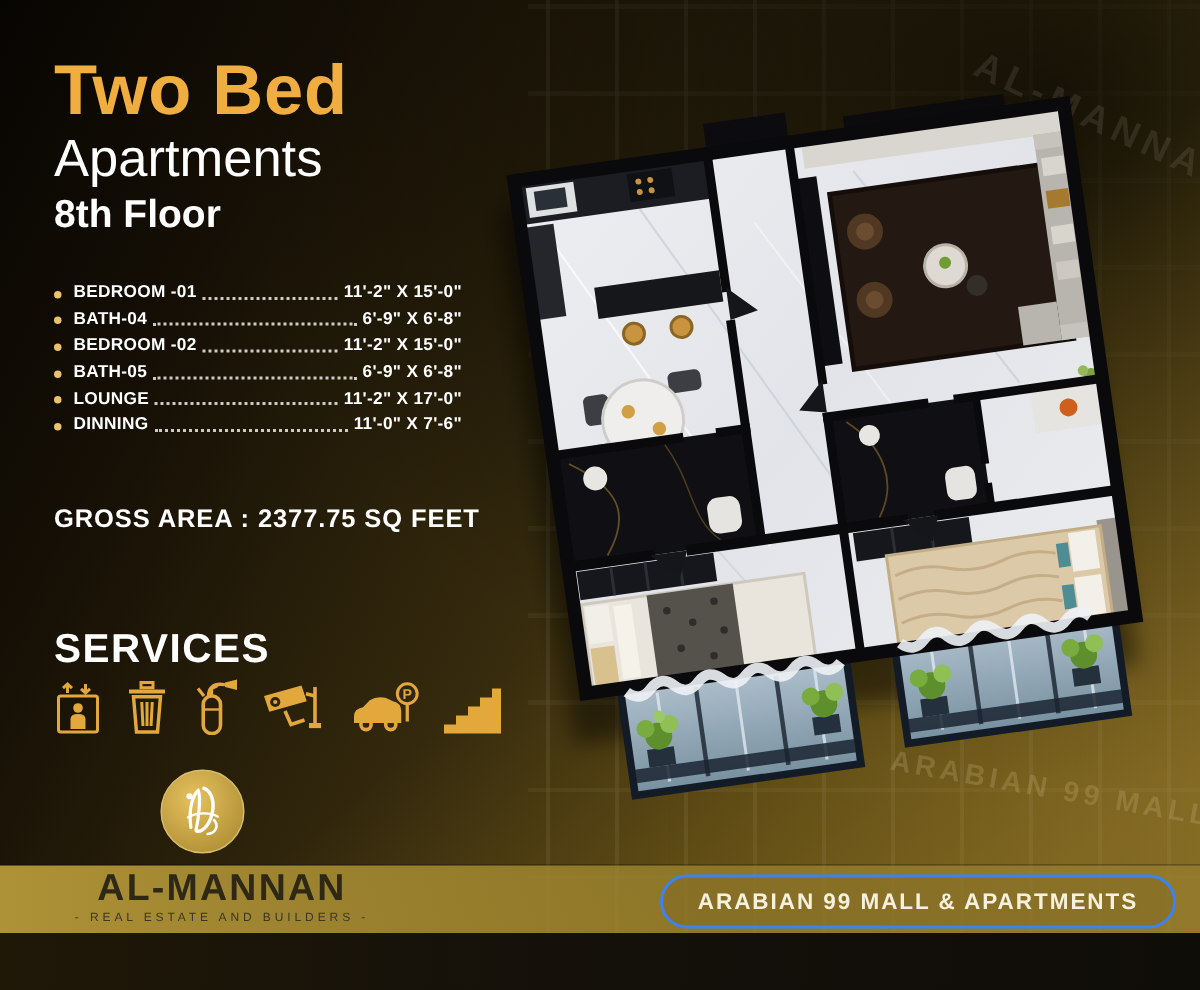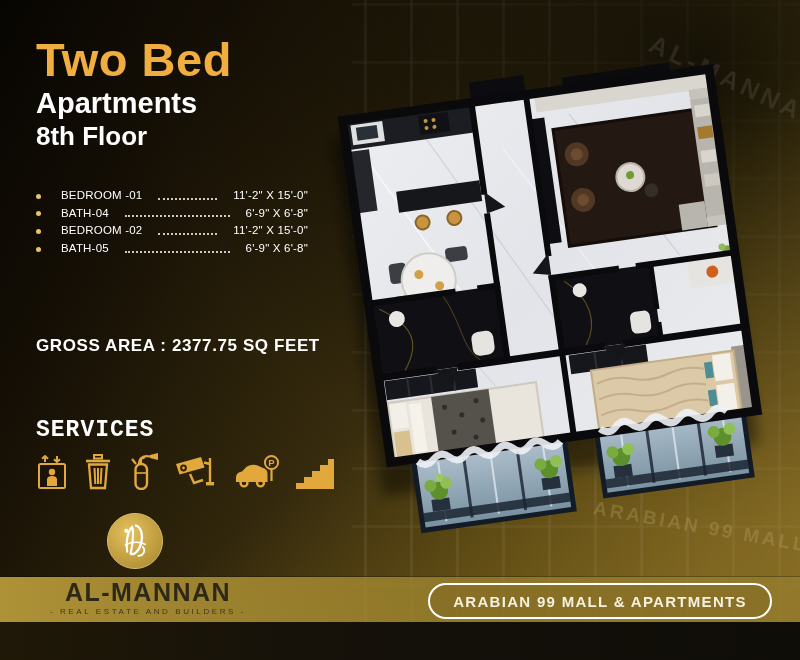--- a/index.html
+++ b/index.html
@@ -21,42 +21,42 @@
       repeating-linear-gradient(90deg, rgba(0,0,0,0) 0 12px, rgba(225,222,210,.5) 12px 15px, rgba(0,0,0,0) 15px 46px),
       repeating-linear-gradient(0deg, rgba(0,0,0,0) 0 16px, rgba(215,210,195,.38) 16px 19px, rgba(0,0,0,0) 19px 58px),
       linear-gradient(90deg, rgba(0,0,0,0), rgba(140,125,95,.35));}
   .wm-top{position:absolute;left:642px;top:68px;transform:rotate(25deg);
     font-size:25px;font-weight:800;letter-spacing:4px;color:rgba(205,200,190,.12);white-space:nowrap;}
   .wm-bottom{position:absolute;left:592px;top:516px;transform:rotate(10deg);
     font-size:19px;font-weight:800;letter-spacing:3px;color:rgba(200,182,130,.26);white-space:nowrap;}
   
   .title{position:absolute;left:36px;top:36px;line-height:1.04;}
   .title .l1{font-size:47px;font-weight:800;color:#F0AD40;letter-spacing:.5px;}
-  .title .l2{font-size:29px;font-weight:700;color:#ffffff;margin-top:3px;}
+  .title .l2{font-size:35px;font-weight:400;color:#ffffff;margin-top:3px;}
   .title .l3{font-size:26px;font-weight:700;color:#ffffff;margin-top:5px;}
   .rooms{position:absolute;left:36px;top:189px;width:272px;}
-  .room-row{display:flex;align-items:flex-end;color:#fff;font-size:11.5px;font-weight:400;
-    letter-spacing:.2px;margin-bottom:5px;line-height:1.1;white-space:nowrap;gap:12px;}
+  .room-row{display:flex;align-items:flex-end;color:#fff;font-size:11.5px;font-weight:700;
+    letter-spacing:.2px;margin-bottom:5px;line-height:1.1;white-space:nowrap;}
   .room-row .bullet{width:5px;height:5px;border-radius:50%;background:#E7C36C;margin:0 8px 3px 0;flex:none;}
   .room-row .leader{flex:1;border-bottom:2px dotted rgba(255,255,255,.78);margin:0 4px 2px;}
   .gross{position:absolute;left:36px;top:336px;color:#fff;font-size:17px;font-weight:700;letter-spacing:.6px;}
-  .services-h{position:absolute;left:36px;top:417px;color:#fff;font-size:23px;font-weight:800;letter-spacing:1px;font-family:Liberation Mono, monospace;}
+  .services-h{position:absolute;left:36px;top:417px;color:#fff;font-size:27px;font-weight:800;letter-spacing:1px;}
   .icons-row{position:absolute;left:36px;top:452px;display:flex;align-items:flex-end;gap:15px;}
   .icons-row svg{display:block;}
   
   .logo{position:absolute;left:106px;top:512px;width:58px;height:58px;}
   
   .band{position:absolute;left:0;right:0;top:577px;height:45px;
     background:linear-gradient(90deg, rgba(180,151,57,.96) 0%, rgba(167,140,50,.85) 34%, rgba(155,130,46,.74) 62%, rgba(150,126,45,.72) 100%);
     box-shadow:0 1px 0 rgba(0,0,0,.35), 0 -1px 0 rgba(0,0,0,.25);}
   .brand{position:absolute;left:14px;top:579px;width:268px;text-align:center;}
   .brand .name{font-size:25px;font-weight:700;color:#2E2817;letter-spacing:1.5px;line-height:1.05;}
   .brand .tagline{font-size:8px;font-weight:400;color:#3E3722;letter-spacing:2.6px;margin-top:2px;}
-  .badge{position:absolute;left:428px;top:583px;width:340px;height:32px;
-    border:2px solid #ffffff;border-radius:19px;display:flex;align-items:center;justify-content:center;
+  .badge{position:absolute;left:440px;top:583px;width:340px;height:32px;
+    border:2px solid #3b82f6;border-radius:19px;display:flex;align-items:center;justify-content:center;
     background:rgba(120,97,33,.30);color:#F6F1DC;font-size:15px;font-weight:600;letter-spacing:1.3px;white-space:nowrap;}
   .bottom-strip{position:absolute;left:0;right:0;top:622px;bottom:0;
     background:linear-gradient(90deg,#1f1807,#14100a 50%,#0f0d08);}
   
   .plan{position:absolute;left:298px;top:24px;width:500px;height:600px;}
 </style>
 </head>
 <body>
 
 <div class="stage">
@@ -286,20 +286,32 @@
         <span>BEDROOM -02</span>
         <span class="leader"></span>
         <span>11'-2" X 15'-0"</span>
       </div>
     <div class="room-row">
         <span class="bullet"></span>
         <span>BATH-05</span>
         <span class="leader"></span>
         <span>6'-9" X 6'-8"</span>
       </div>
+    <div class="room-row">
+        <span class="bullet"></span>
+        <span>LOUNGE</span>
+        <span class="leader"></span>
+        <span>11'-2" X 17'-0"</span>
+      </div>
+    <div class="room-row">
+        <span class="bullet"></span>
+        <span>DINNING</span>
+        <span class="leader"></span>
+        <span>11'-0" X 7'-6"</span>
+      </div>
   </div>
 
   <div class="gross">GROSS AREA : 2377.75 SQ FEET</div>
 
   <div class="services-h">SERVICES</div>
 
   <div class="icons-row">
     <span>
       <svg width="32" height="37" viewBox="0 0 32 37">
         <g stroke="#E3A83C" stroke-width="2" fill="none">

